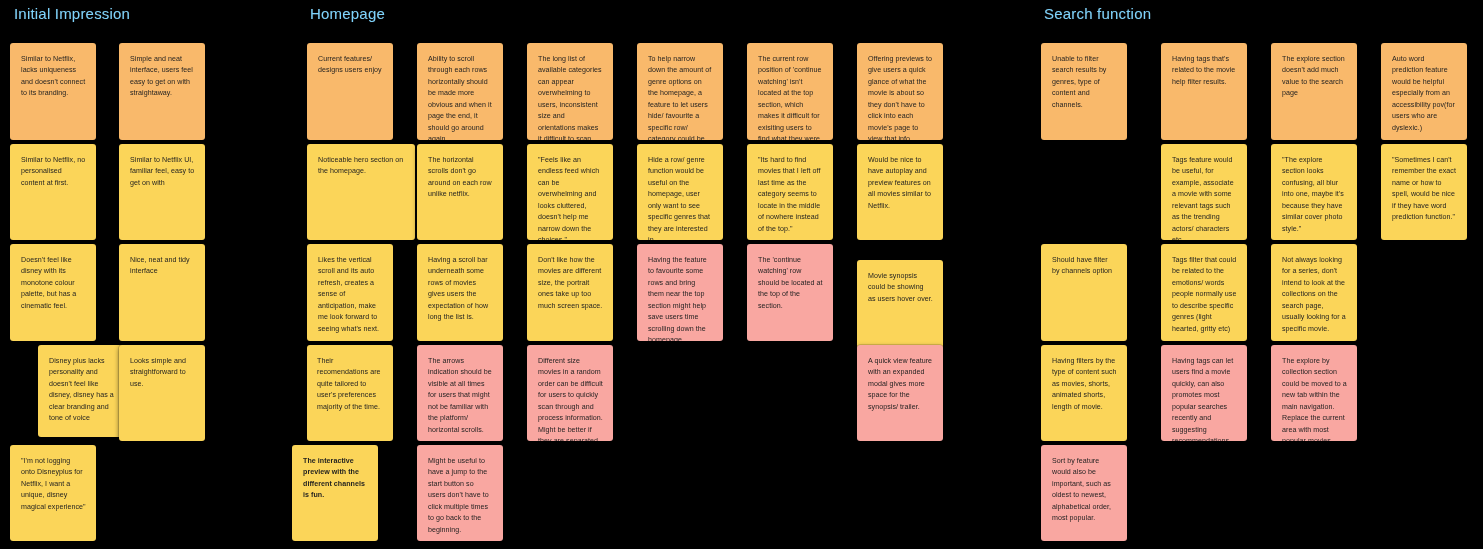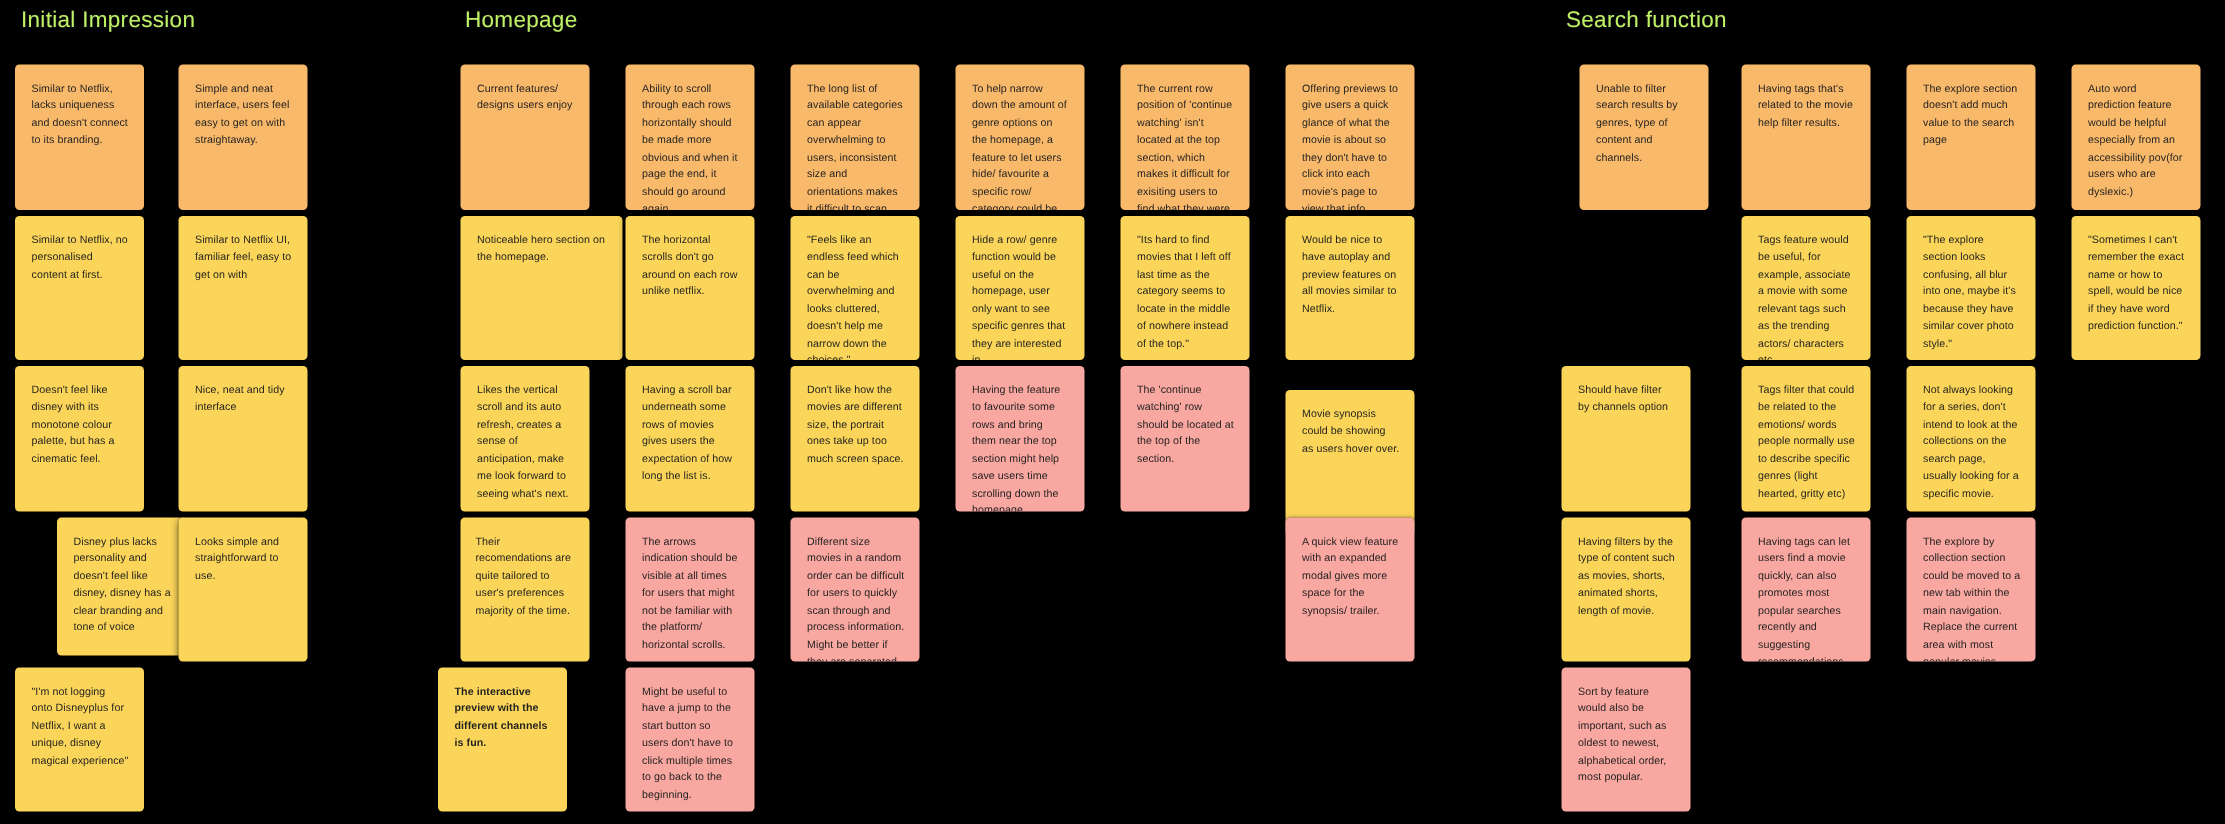--- a/index.html
+++ b/index.html
@@ -15,21 +15,21 @@
 
   .board {
     position: absolute;
     inset: 0;
   }
 
   .section-title {
     position: absolute;
     font-size: 15px;
     font-weight: 400;
-    color: #bef264;
+    color: #7dd3fc;
     letter-spacing: 0.2px;
     white-space: nowrap;
     text-shadow: 0 0 1px rgba(90,90,90,0.55);
   }
 
   .note {
     position: absolute;
     border-radius: 3px;
     padding: 11px 10px 10px 11px;
     font-size: 7.1px;
@@ -149,21 +149,21 @@
     <div class="note yellow" style="left: 857px; top: 144px; width: 86px; height: 96px;">
       <span class="note-text">Would be nice to have autoplay and preview features on all movies similar to Netflix.</span>
     </div>
     <div class="note yellow" style="left: 857px; top: 260px; width: 86px; height: 97px;">
       <span class="note-text">Movie synopsis could be showing as users hover over.</span>
     </div>
     <div class="note pink" style="left: 857px; top: 345px; width: 86px; height: 96px;">
       <span class="note-text">A quick view feature with an expanded modal gives more space for the synopsis/ trailer.</span>
     </div>
     <div class="section-title" style="left: 1044px; top: 5px;">Search function</div>
-    <div class="note orange" style="left: 1041px; top: 43px; width: 86px; height: 97px; margin-left: 12px;">
+    <div class="note orange" style="left: 1041px; top: 43px; width: 86px; height: 97px;">
       <span class="note-text">Unable to filter search results by genres, type of content and channels.</span>
     </div>
     <div class="note yellow" style="left: 1041px; top: 244px; width: 86px; height: 97px;">
       <span class="note-text">Should have filter by channels option</span>
     </div>
     <div class="note yellow" style="left: 1041px; top: 345px; width: 86px; height: 96px;">
       <span class="note-text">Having filters by the type of content such as movies, shorts, animated shorts, length of movie.</span>
     </div>
     <div class="note pink" style="left: 1041px; top: 445px; width: 86px; height: 96px;">
       <span class="note-text">Sort by feature would also be important, such as oldest to newest, alphabetical order, most popular.</span>

